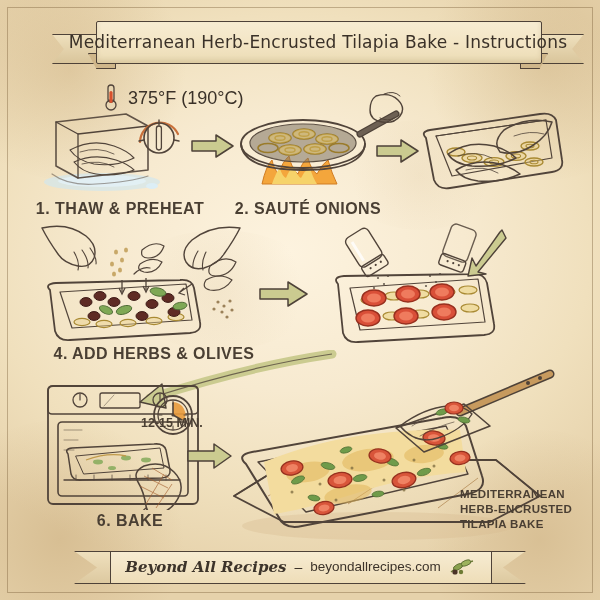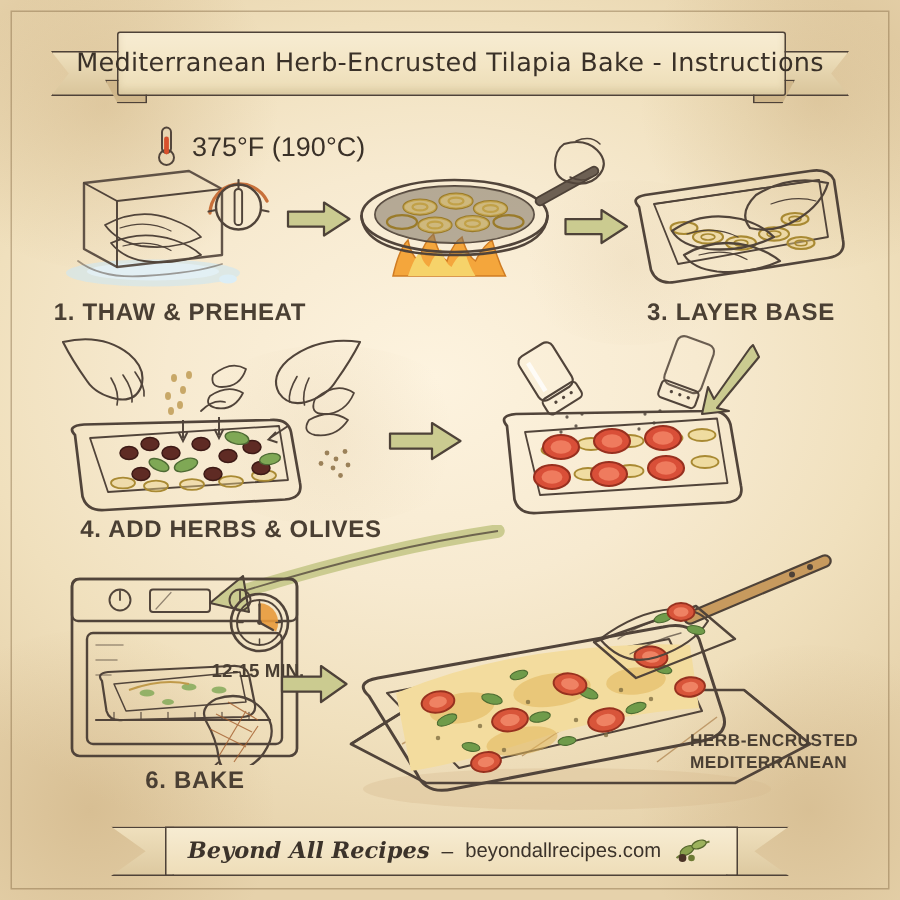--- a/index.html
+++ b/index.html
@@ -18,21 +18,21 @@
   .tex{position:absolute;border-radius:50%;pointer-events:none;}
   .t1{left:-60px;top:-40px;width:260px;height:220px;background:radial-gradient(circle,rgba(186,150,96,.30),rgba(186,150,96,0) 68%);}
   .t2{right:-70px;top:-50px;width:250px;height:230px;background:radial-gradient(circle,rgba(180,143,88,.26),rgba(180,143,88,0) 70%);}
   .t3{left:-70px;bottom:-60px;width:260px;height:240px;background:radial-gradient(circle,rgba(178,140,86,.28),rgba(178,140,86,0) 70%);}
   .t4{right:-60px;bottom:-50px;width:240px;height:220px;background:radial-gradient(circle,rgba(178,140,86,.26),rgba(178,140,86,0) 70%);}
   .t5{left:120px;top:230px;width:200px;height:120px;background:radial-gradient(circle,rgba(200,170,120,.13),rgba(200,170,120,0) 70%);}
   .t6{right:100px;top:120px;width:160px;height:110px;background:radial-gradient(circle,rgba(200,170,120,.12),rgba(200,170,120,0) 70%);}
   .frame{position:absolute;left:7px;top:7px;right:7px;bottom:7px;border:1px solid rgba(120,92,55,.40);pointer-events:none;}
 
   
-  .banner{position:absolute;left:34px;top:17px;width:532px;height:50px;}
+  .banner{position:absolute;left:52px;top:17px;width:532px;height:50px;}
   .banner .ribbon{
     position:absolute;left:44px;top:4px;width:444px;height:41px;
     background:linear-gradient(180deg,#f7ecd2 0%,#f3e5c4 55%,#eadbb4 100%);
     border:1.6px solid #4e4238;border-radius:2px;
     box-shadow:inset 0 -3px 5px rgba(160,130,85,.22);
   }
   .banner .tail{position:absolute;top:17px;width:52px;height:28px;background:linear-gradient(180deg,#efe0bd,#d9c59b);border:1.6px solid #4e4238;}
   .banner .tl{left:0;clip-path:polygon(0 0,100% 0,100% 100%,0 100%,22% 50%);}
   .banner .tr{right:0;clip-path:polygon(0 0,100% 0,78% 50%,100% 100%,0 100%);}
   .banner .fold{position:absolute;top:36px;width:26px;height:14px;background:#cfb68a;border:1.5px solid #4e4238;}
@@ -190,20 +190,21 @@
       </g>
 
       <path d="M132 46 L168 26" stroke="#4e4238" stroke-width="7" stroke-linecap="round"></path>
       <path d="M132 46 L168 26" stroke="#6d6053" stroke-width="4.4" stroke-linecap="round"></path>
 
       <path d="M148 8 q14 -4 22 4 q8 8 2 16 q-6 8 -18 6 q-12 -2 -12 -12 q0 -10 6 -14 Z" fill="#f5dcc3" class="ink" stroke-width="1.4"></path>
       <path d="M152 30 q8 4 14 0" class="ink" stroke-width="1"></path>
       <path d="M156 6 q10 -4 16 2" class="ink" stroke-width="1"></path>
     </svg>
   </div>
+  <div class="caption" style="left:218px;top:200px;width:180px;">2. SAUTÉ ONIONS</div>
 
   <div class="step" style="left:375px;top:138px;width:46px;height:26px;">
     <svg width="46" height="26" viewBox="0 0 46 26">
       <path d="M2 8 L26 8 L26 2 L43 13 L26 24 L26 18 L2 18 Z" fill="#cbcb90" stroke="#4e4238" stroke-width="1.5" stroke-linejoin="round"></path>
     </svg>
   </div>
 
   <div class="step" style="left:412px;top:100px;width:172px;height:98px;">
     <svg width="172" height="98" viewBox="0 0 172 98">
 
@@ -230,21 +231,20 @@
       <path d="M36 54 q20 -14 46 -8 q14 4 22 12 q-20 10 -44 8 q-18 -2 -24 -12 Z" fill="#f3d4cc" class="ink" stroke-width="1.5"></path>
       <path d="M44 70 q20 -12 44 -6 q13 4 20 10 q-20 9 -42 7 q-16 -2 -22 -11 Z" fill="#f7e0d9" class="ink" stroke-width="1.5"></path>
       <path d="M92 30 q22 -14 48 -8 q-4 14 -20 24 q-16 10 -32 6 q-8 -10 4 -22 Z" fill="#f3d4cc" class="ink" stroke-width="1.5"></path>
       <g class="ink" stroke-width=".8">
         <path d="M46 56 q18 -6 34 2"></path>
           <path d="M54 70 q18 -5 32 3"></path>
           <path d="M102 36 q16 -6 30 -2"></path>
       </g>
     </svg>
   </div>
-  <div class="caption" style="left:404px;top:200px;width:180px;">3. LAYER BASE</div>
 
   <div class="step" style="left:34px;top:222px;width:214px;height:122px;">
     <svg width="214" height="122" viewBox="0 0 214 122">
 
       <path d="M8 6 q26 -6 44 8 q12 10 8 22 q-4 10 -16 8 q-14 -3 -20 -12 q-10 -14 -16 -26 Z" fill="#f7e0c8" class="ink" stroke-width="1.4"></path>
       <g class="ink" stroke-width="1.1">
         <path d="M40 30 q6 10 4 18"></path>
           <path d="M48 28 q7 10 6 18"></path>
           <path d="M56 26 q7 10 6 16"></path>
       </g>
@@ -473,21 +473,21 @@
       <path d="M23 23 L32 28" class="ink" stroke-width="1.6"></path>
       <g class="ink" stroke-width="1">
         <path d="M23 9 L23 12"></path>
           <path d="M23 34 L23 37"></path>
         <path d="M9 23 L12 23"></path>
           <path d="M34 23 L37 23"></path>
       </g>
       <circle cx="23" cy="23" r="1.6" fill="#51443a"></circle>
     </svg>
   </div>
-  <div class="note" style="left:141px;top:440px;">12-15 MIN.</div>
+  <div class="note" style="left:141px;top:416px;">12-15 MIN.</div>
 
   <div class="caption" style="left:60px;top:512px;width:140px;">6. BAKE</div>
 
   <div class="step" style="left:186px;top:442px;width:48px;height:28px;">
     <svg width="48" height="28" viewBox="0 0 48 28">
       <path d="M2 9 L28 9 L28 2 L45 14 L28 26 L28 19 L2 19 Z" fill="#cbcb90" stroke="#4e4238" stroke-width="1.5" stroke-linejoin="round"></path>
     </svg>
   </div>
 
   <div class="step" style="left:228px;top:368px;width:340px;height:175px;">
@@ -567,22 +567,23 @@
       <g fill="#6f9b4a" stroke="#4c6b31" stroke-width=".7">
         <ellipse cx="214" cy="44" rx="6" ry="2.8" transform="rotate(-16 214 44)"></ellipse>
         <ellipse cx="236" cy="52" rx="6" ry="2.8" transform="rotate(12 236 52)"></ellipse>
       </g>
       <ellipse cx="226" cy="40" rx="9" ry="6" fill="#d8553a" stroke="#97311f" stroke-width="1.2"></ellipse>
       <ellipse cx="226" cy="40" rx="5" ry="3.2" fill="#ef8263"></ellipse>
     </svg>
   </div>
 
   <div class="dishlabel">
+    <div>MEDITERRANEAN</div>
     <div>HERB-ENCRUSTED</div>
-    <div>MEDITERRANEAN</div>
+    <div>TILAPIA BAKE</div>
   </div>
 
   <div class="footer">
     <div class="ftail ftl"></div>
     <div class="ftail ftr"></div>
     <div class="rib"></div>
     <div class="foot-txt">
       <span class="brand">Beyond All Recipes</span>
       <span class="dash">–</span>
       <span class="site">beyondallrecipes.com</span>

